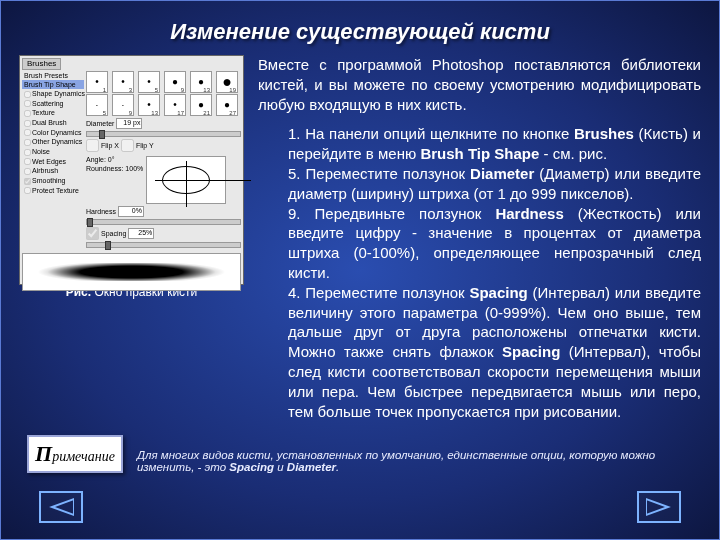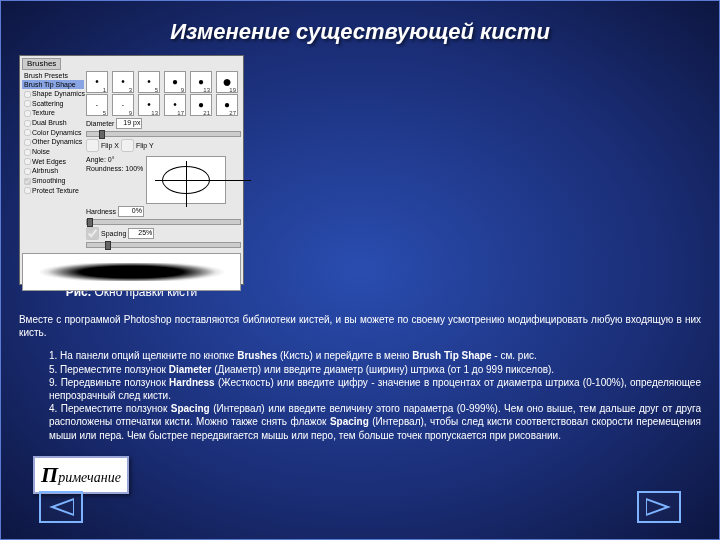--- a/index.html
+++ b/index.html
@@ -19,21 +19,20 @@
     font-style: italic;
     font-size: 22px;
     color: #fff;
     margin-top: 18px;
     text-shadow: 2px 2px 3px rgba(0,0,0,.5);
   }
   .layout {
     display: flex;
     gap: 14px;
     padding: 10px 18px 0 18px;
-    flex-direction: column;
   }
   .leftcol { width: 225px; flex: 0 0 225px; }
   .panel {
     background: #e8e8e8; color: #000;
     font-size: 8px; line-height: 1;
     border: 1px solid #666;
     padding: 2px;
     width: 225px; height: 230px;
     position: relative;
   }
@@ -59,28 +58,28 @@
   .slider { height:6px; flex:1; background:#ccc; position:relative; border:1px solid #999;}
   .slider .knob { position:absolute; top:-2px; width:6px; height:9px; background:#666; border:1px solid #333;}
   .valbox { width:26px; height:11px; border:1px solid #999; background:#fff; text-align:right; padding-right:1px; font-size:7px;}
   .tipcircle { width: 140px; height: 52px; border:1px solid #999; background:#fff; display:flex; align-items:center; justify-content:center; margin-top:2px;}
   .tipcircle .ell { width:80px; height:34px; border:1px solid #000; border-radius:50%; position:relative;}
   .tipcircle .ell::before, .tipcircle .ell::after { content:""; position:absolute; background:#000;}
   .tipcircle .ell::before { left:-8px; top:50%; width:96px; height:1px; }
   .tipcircle .ell::after { left:50%; top:-6px; width:1px; height:46px; }
   .caption { font-size: 12px; text-align: center; }
   .caption .b { font-weight: bold; }
-  .rightcol { flex: 1; font-size: 10px; line-height: 1.32; }
+  .rightcol { flex: 1; font-size: 15px; line-height: 1.32; }
   .intro { text-align: justify; margin-bottom: 10px; }
   .steps { text-align: justify; margin-left: 30px; }
   .bold { font-weight: bold; }
   .notebox {
     display: flex; align-items: flex-end; gap: 14px;
     padding: 0 30px 0 26px; margin-top: 14px;
-    font-size: 11.5px; font-style: italic; color: #e8ecff; margin-left: 6px;
+    font-size: 11.5px; font-style: italic; color: #e8ecff;
   }
   .notelabel {
     background: #fff; color: #000; font-style: italic;
     font-family: "Times New Roman", serif;
     padding: 4px 6px; border: 2px solid #9aa5d8;
     box-shadow: 2px 2px 4px rgba(0,0,0,.5);
     font-size: 14px;
   }
   .notelabel .big { font-size: 22px; font-weight: bold; }
   .nav { position: absolute; bottom: 16px; left: 0; right: 0; display: flex; justify-content: space-between; padding: 0 38px; }
@@ -202,20 +201,23 @@
       <span>9. Передвиньте ползунок </span><span class="bold">Hardness</span><span> (Жесткость) или введите цифру - значение в процентах от диаметра штриха (0-100%), определяющее непрозрачный след кисти.</span><br>
       <span>4. Переместите ползунок </span><span class="bold">Spacing</span><span> (Интервал) или введите величину этого параметра (0-999%). Чем оно выше, тем дальше друг от друга расположены отпечатки кисти. Можно также снять флажок </span><span class="bold">Spacing</span><span> (Интервал), чтобы след кисти соответствовал скорости перемещения мыши или пера. Чем быстрее передвигается мышь или перо, тем больше точек пропускается при рисовании.</span>
     </p>
   </div>
 </div>
 
 <div class="notebox">
   <div class="notelabel">
     <span class="big">П</span><span>римечание</span>
   </div>
+  <div>
+    <span>Для многих видов кисти, установленных по умолчанию, единственные опции, которую можно изменить, - это </span><span class="bold">Spacing</span><span> и </span><span class="bold">Diameter</span><span>.</span>
+  </div>
 </div>
 
 <div class="nav">
   <div class="arrow">
     <svg width="26" height="20">
         <polygon points="26,2 26,18 4,10" fill="none" stroke="#7db3ff" stroke-width="2"></polygon>
       </svg>
   </div>
   <div class="arrow">
     <svg width="26" height="20">

